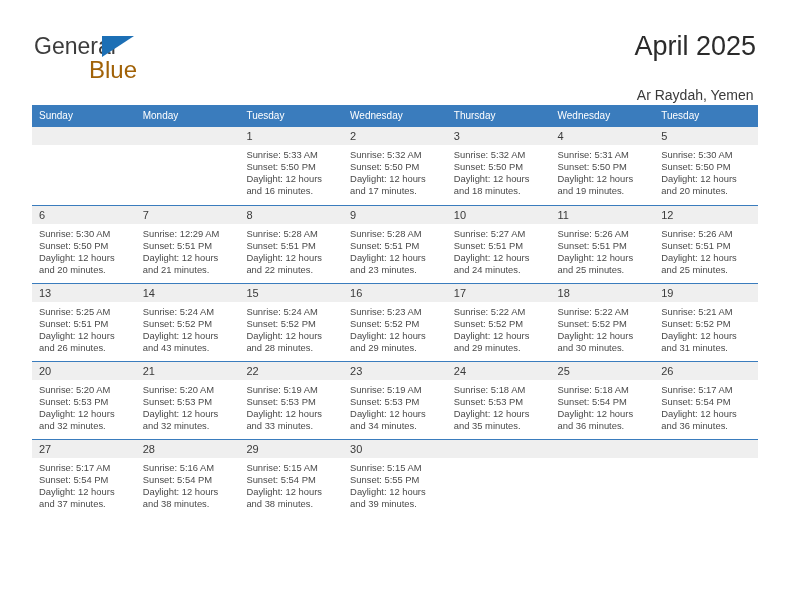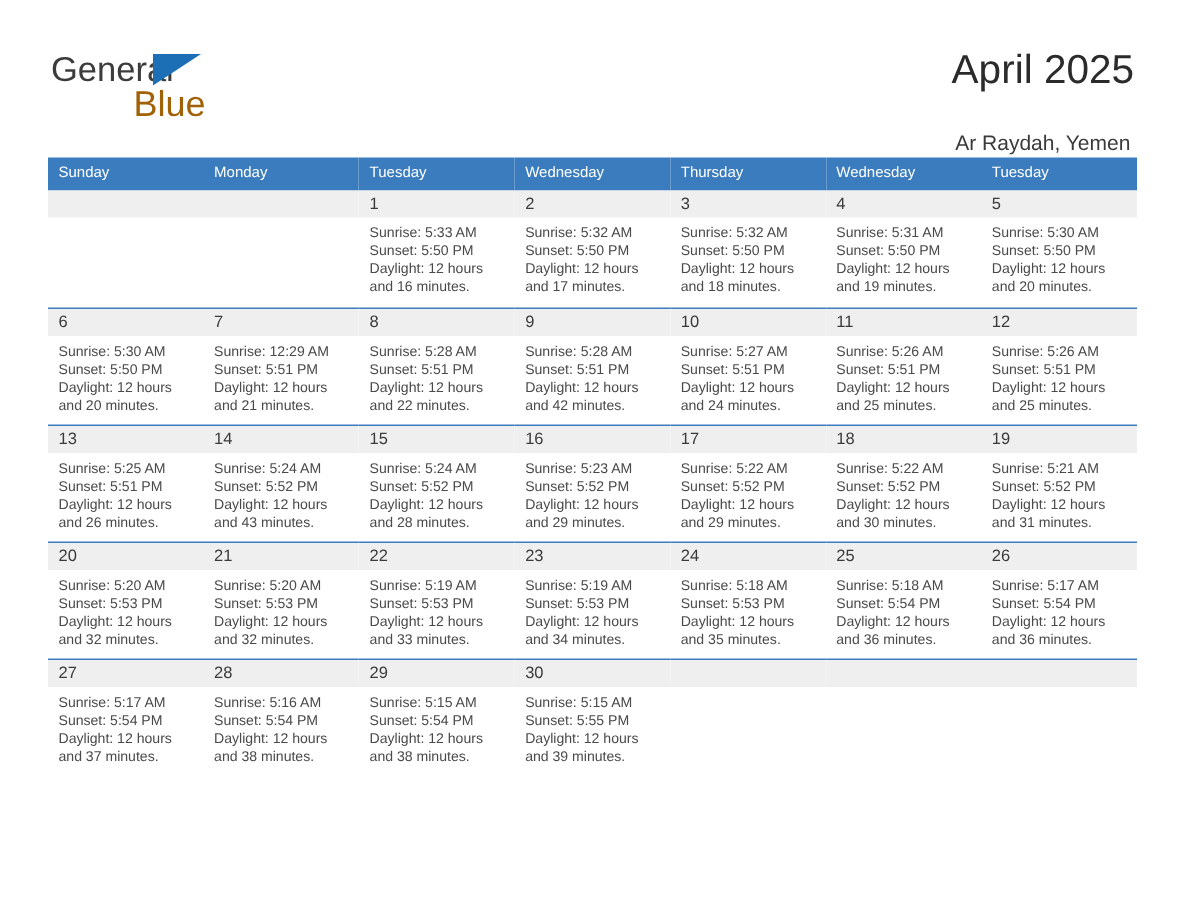--- a/index.html
+++ b/index.html
@@ -267,21 +267,21 @@
               <div>Daylight: 12 hours</div>
               <div>and 22 minutes.</div>
             </div>
           </td>
           <td class="day-cell">
             <div class="daynum-band">9</div>
             <div class="cell-body">
               <div>Sunrise: 5:28 AM</div>
               <div>Sunset: 5:51 PM</div>
               <div>Daylight: 12 hours</div>
-              <div>and 42 minutes.</div>
+              <div>and 23 minutes.</div>
             </div>
           </td>
           <td class="day-cell">
             <div class="daynum-band">10</div>
             <div class="cell-body">
               <div>Sunrise: 5:27 AM</div>
               <div>Sunset: 5:51 PM</div>
               <div>Daylight: 12 hours</div>
               <div>and 24 minutes.</div>
             </div>

